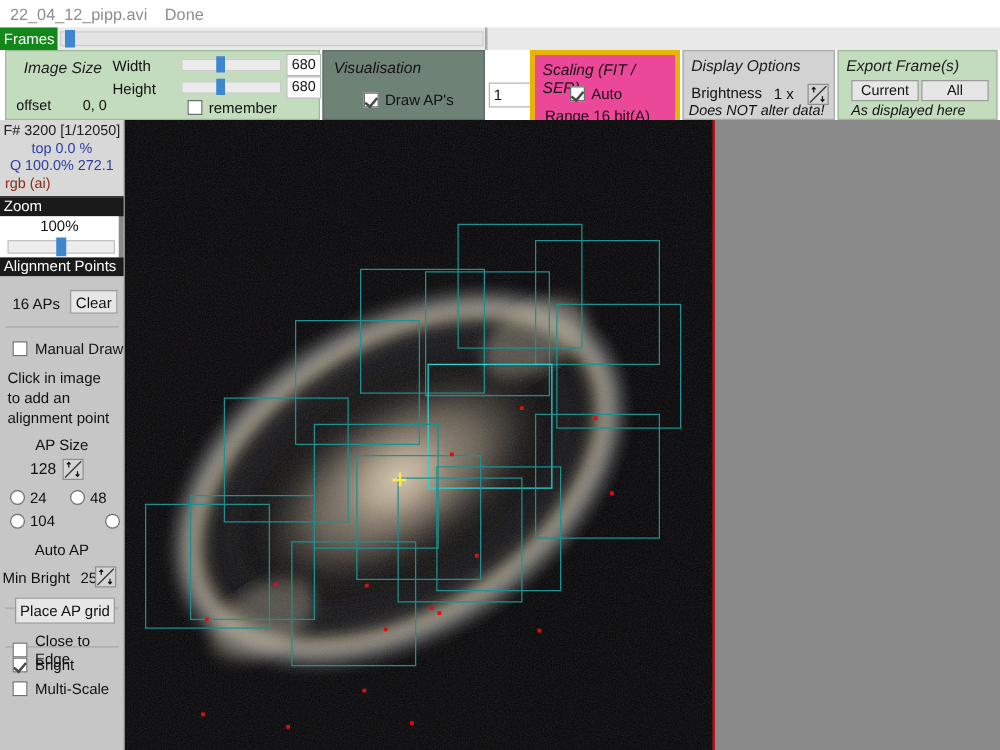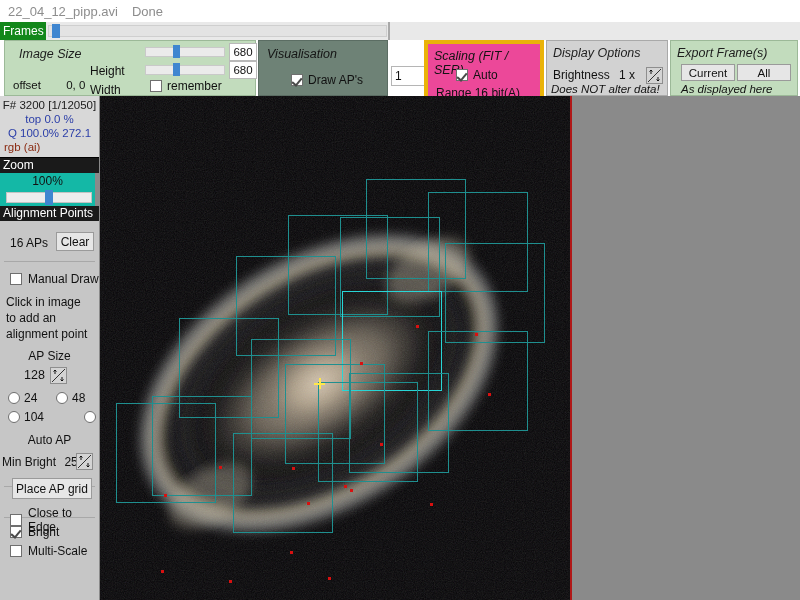--- a/index.html
+++ b/index.html
@@ -54,21 +54,21 @@
     position:absolute;
   }
 
   
   #p-imagesize{
     left:4px;width:252px;height:56px;
     background:#c2dcbd;border:1px solid #9cb998;
   }
   #p-imagesize .ptitle{left:14px;top:6px;}
   .isz-row{position:absolute;left:85px;font-size:12px;color:#111;}
-  .isz-row.r1{top:5px;margin-top:37px;}
+  .isz-row.r1{top:5px;}
   .isz-row.r2{top:23px;}
   .isz-slider{
     position:absolute;left:140px;height:10px;width:80px;
     background:#ebebeb;border:1px solid #c9c9c9;box-sizing:border-box;
   }
   .isz-slider.r1{top:6px;}
   .isz-slider.r2{top:24px;}
   .isz-thumb{position:absolute;width:7px;height:13px;background:#3f86d0;left:168px;}
   .isz-thumb.r1{top:4px;}
   .isz-thumb.r2{top:22px;}
@@ -174,21 +174,21 @@
   .sb-info .l4{color:#8a2b12;padding-left:4px;}
 
   .sec-head{
     width:99px;height:15px;background:#1a1a1a;color:#ffffff;
     font-size:12px;padding-left:3px;box-sizing:border-box;line-height:15px;
     position:absolute;
   }
   #zoom-head{top:62px;}
   #ap-head{top:110px;}
 
-  .zoom-box{position:absolute;top:77px;left:0;width:95px;height:33px;background:#14b8a6;}
+  .zoom-box{position:absolute;top:77px;left:0;width:95px;height:33px;background:#ffffff;}
   .zoom-pct{text-align:center;font-size:12px;color:#111;padding-top:1px;}
   .zoom-track{
     position:absolute;left:6px;top:19px;width:86px;height:11px;
     background:#ededed;border:1px solid #c3c3c3;box-sizing:border-box;
   }
   .zoom-thumb{position:absolute;left:45px;top:17px;width:8px;height:15px;background:#3f86d0;}
 
   .ap-panel{
     position:absolute;top:125px;left:0;width:99px;height:435px;
     background:#c6c6c6;

